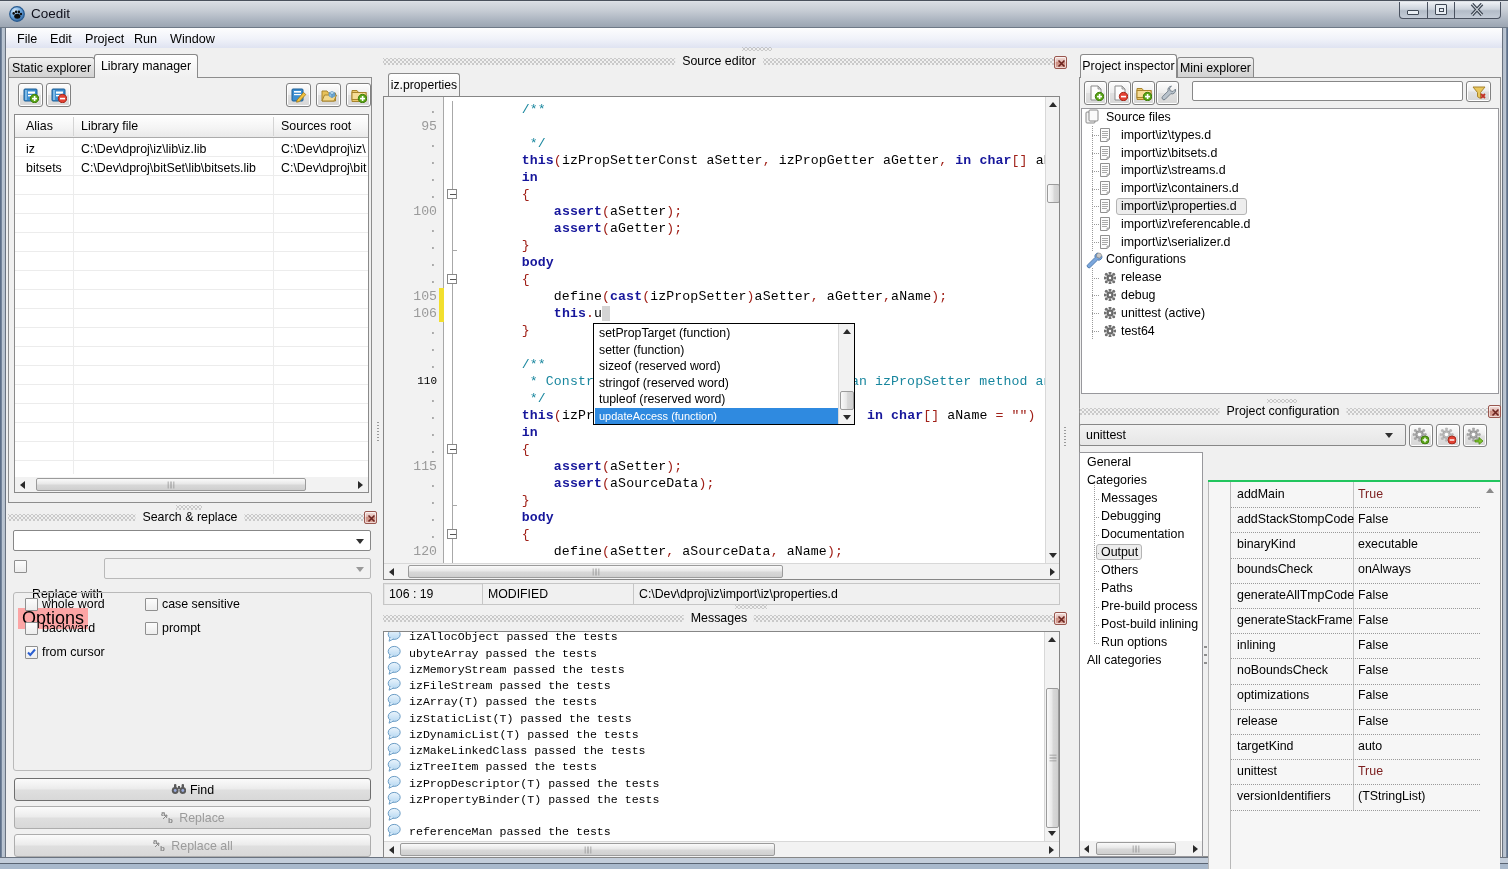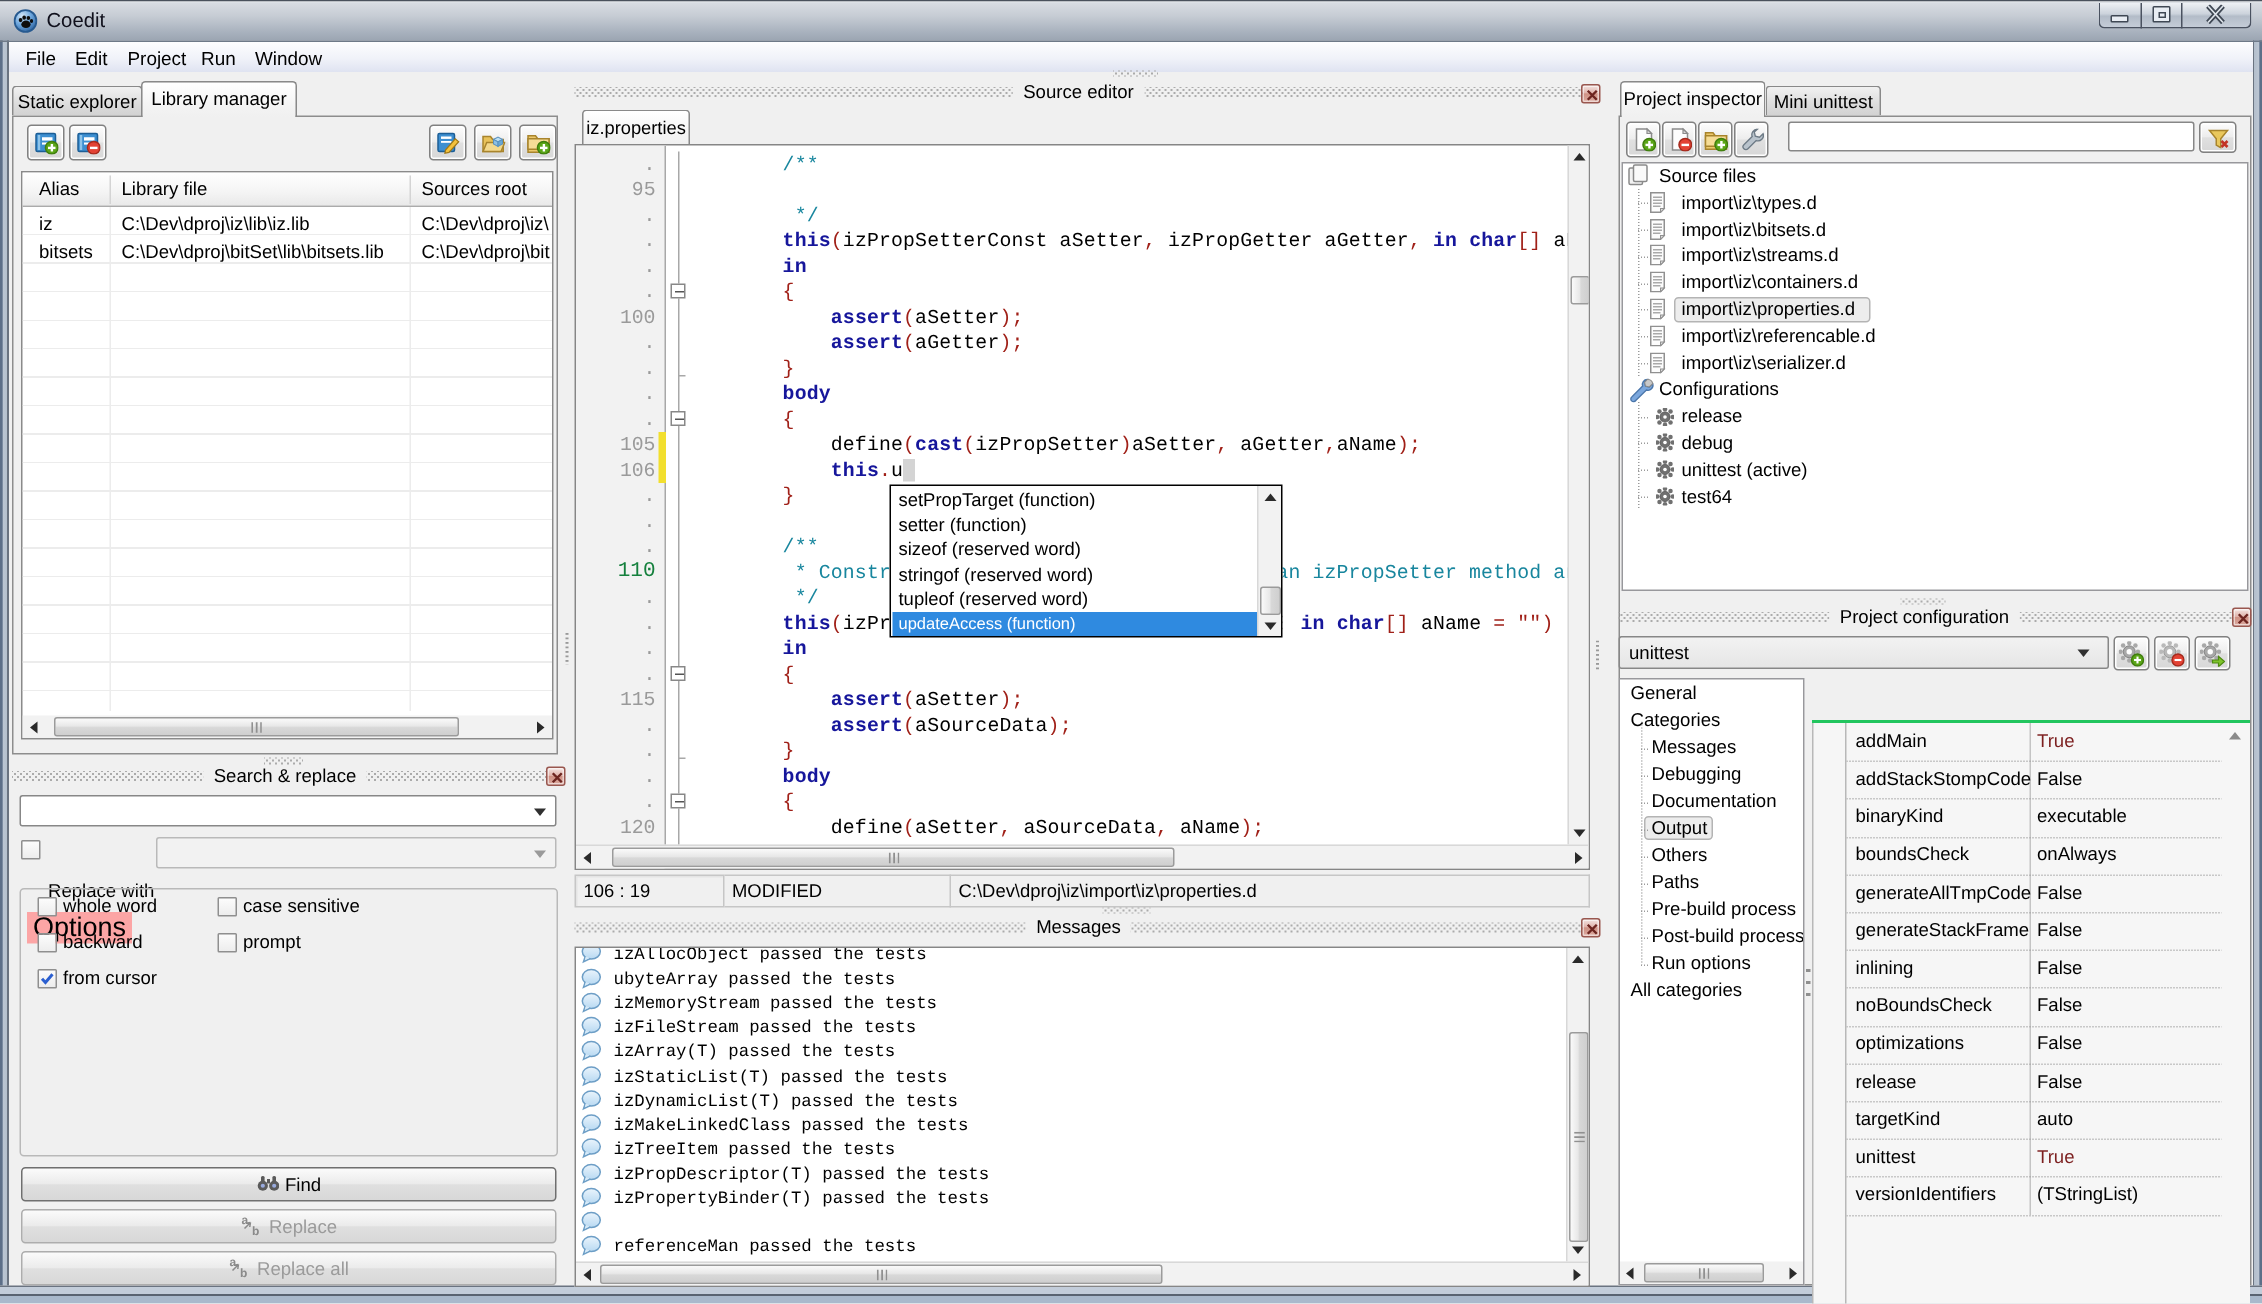--- a/index.html
+++ b/index.html
@@ -221,21 +221,21 @@
 <div class="abs mono" style="right:622px;top:105.5px;width:40px;text-align:right;font-size:13.2px;line-height:17px;color:#9a9a9a">100</div>
 <div class="abs mono" style="right:622px;top:122.5px;width:40px;text-align:right;font-size:13.2px;line-height:17px;color:#9a9a9a">.</div>
 <div class="abs mono" style="right:622px;top:139.5px;width:40px;text-align:right;font-size:13.2px;line-height:17px;color:#9a9a9a">.</div>
 <div class="abs mono" style="right:622px;top:156.5px;width:40px;text-align:right;font-size:13.2px;line-height:17px;color:#9a9a9a">.</div>
 <div class="abs mono" style="right:622px;top:173.5px;width:40px;text-align:right;font-size:13.2px;line-height:17px;color:#9a9a9a">.</div>
 <div class="abs mono" style="right:622px;top:190.5px;width:40px;text-align:right;font-size:13.2px;line-height:17px;color:#9a9a9a">105</div>
 <div class="abs mono" style="right:622px;top:207.5px;width:40px;text-align:right;font-size:13.2px;line-height:17px;color:#9a9a9a">106</div>
 <div class="abs mono" style="right:622px;top:224.5px;width:40px;text-align:right;font-size:13.2px;line-height:17px;color:#9a9a9a">.</div>
 <div class="abs mono" style="right:622px;top:241.5px;width:40px;text-align:right;font-size:13.2px;line-height:17px;color:#9a9a9a">.</div>
 <div class="abs mono" style="right:622px;top:258.5px;width:40px;text-align:right;font-size:13.2px;line-height:17px;color:#9a9a9a">.</div>
-<div class="abs mono" style="right:622px;top:275.5px;width:40px;text-align:right;font-size:14px;line-height:17px;color:#15803d">110</div>
+<div class="abs mono" style="right:622px;top:275.5px;width:40px;text-align:right;font-size:11px;line-height:17px;color:#000000">110</div>
 <div class="abs mono" style="right:622px;top:292.5px;width:40px;text-align:right;font-size:13.2px;line-height:17px;color:#9a9a9a">.</div>
 <div class="abs mono" style="right:622px;top:309.5px;width:40px;text-align:right;font-size:13.2px;line-height:17px;color:#9a9a9a">.</div>
 <div class="abs mono" style="right:622px;top:326.5px;width:40px;text-align:right;font-size:13.2px;line-height:17px;color:#9a9a9a">.</div>
 <div class="abs mono" style="right:622px;top:343.5px;width:40px;text-align:right;font-size:13.2px;line-height:17px;color:#9a9a9a">.</div>
 <div class="abs mono" style="right:622px;top:360.5px;width:40px;text-align:right;font-size:13.2px;line-height:17px;color:#9a9a9a">115</div>
 <div class="abs mono" style="right:622px;top:377.5px;width:40px;text-align:right;font-size:13.2px;line-height:17px;color:#9a9a9a">.</div>
 <div class="abs mono" style="right:622px;top:394.5px;width:40px;text-align:right;font-size:13.2px;line-height:17px;color:#9a9a9a">.</div>
 <div class="abs mono" style="right:622px;top:411.5px;width:40px;text-align:right;font-size:13.2px;line-height:17px;color:#9a9a9a">.</div>
 <div class="abs mono" style="right:622px;top:428.5px;width:40px;text-align:right;font-size:13.2px;line-height:17px;color:#9a9a9a">.</div>
 <div class="abs mono" style="right:622px;top:445.5px;width:40px;text-align:right;font-size:13.2px;line-height:17px;color:#9a9a9a">120</div>
@@ -490,21 +490,21 @@
       </div>
     </div>
 <div class="abs" style="left:0;top:209px;width:675px;height:16px;background:#f2f2f2;border-top:1px solid #d8d8d8">
       <div class="arrL" style="left:5px;top:4px"></div>
       <div class="arrR" style="right:5px;top:4px"></div>
       <div class="sbthumb" style="left:16px;top:1px;width:375px;height:13px">
         <div class="gripv"></div>
       </div>
     </div>
 </div>
-<div class="tab off" style="left:1177px;top:57px;width:77px;height:20px;line-height:20px">Mini unittest</div>
+<div class="tab off" style="left:1177px;top:57px;width:77px;height:20px;line-height:20px">Mini explorer</div>
 <div class="pagebox" style="left:1079px;top:77px;width:422px;height:780px"></div>
 <div class="tab on" style="left:1080px;top:54px;width:97px;height:24px;line-height:23px">Project inspector</div>
 <div class="tbtn" style="left:1084px;top:81px;width:23px;height:24px">
     <svg width="16" height="16" viewBox="0 0 16 16">
       <path d="M3 1 h7 l3 3 v11 h-10 z" fill="#fdfdfd" stroke="#8b8b8b"></path>
       <path d="M10 1 l3 3 h-3 z" fill="#d8d8d8" stroke="#8b8b8b" stroke-width="0.8"></path>
       <circle cx="11.5" cy="11.5" r="4.2" fill="#5aa517" stroke="#3f7d0d"></circle>
       <rect x="10.8" y="9" width="1.6" height="5" fill="#fff"></rect>
       <rect x="9" y="10.8" width="5" height="1.6" fill="#fff"></rect>
     </svg>
@@ -765,21 +765,21 @@
 <div class="abs" style="left:16px;top:91.1px;width:46px;height:16px;background:#ededed;border:1px solid #b4b4b4;border-radius:3px"></div>
 <div class="abs doth" style="left:14px;top:99.6px;width:6px;height:1px"></div>
 <div class="trow" style="left:21px;top:92.1px">Output</div>
 <div class="abs doth" style="left:14px;top:117.6px;width:6px;height:1px"></div>
 <div class="trow" style="left:21px;top:110.1px">Others</div>
 <div class="abs doth" style="left:14px;top:135.6px;width:6px;height:1px"></div>
 <div class="trow" style="left:21px;top:128.1px">Paths</div>
 <div class="abs doth" style="left:14px;top:153.6px;width:6px;height:1px"></div>
 <div class="trow" style="left:21px;top:146.1px">Pre-build process</div>
 <div class="abs doth" style="left:14px;top:171.6px;width:6px;height:1px"></div>
-<div class="trow" style="left:21px;top:164.1px">Post-build process</div>
+<div class="trow" style="left:21px;top:164.1px">Post-build inlining</div>
 <div class="abs doth" style="left:14px;top:189.6px;width:6px;height:1px"></div>
 <div class="trow" style="left:21px;top:182.1px">Run options</div>
 <div class="trow" style="left:7px;top:200.1px">All categories</div>
 <div class="abs dotv" style="left:14px;top:28px;width:1px;height:162px"></div>
 <div class="abs" style="left:0;top:388px;width:122px;height:15px;background:#f2f2f2">
       <div class="arrL" style="left:4px;top:4px"></div>
       <div class="arrR" style="right:4px;top:4px"></div>
       <div class="sbthumb" style="left:16px;top:1px;width:80px;height:13px">
         <div class="gripv"></div>
       </div>

